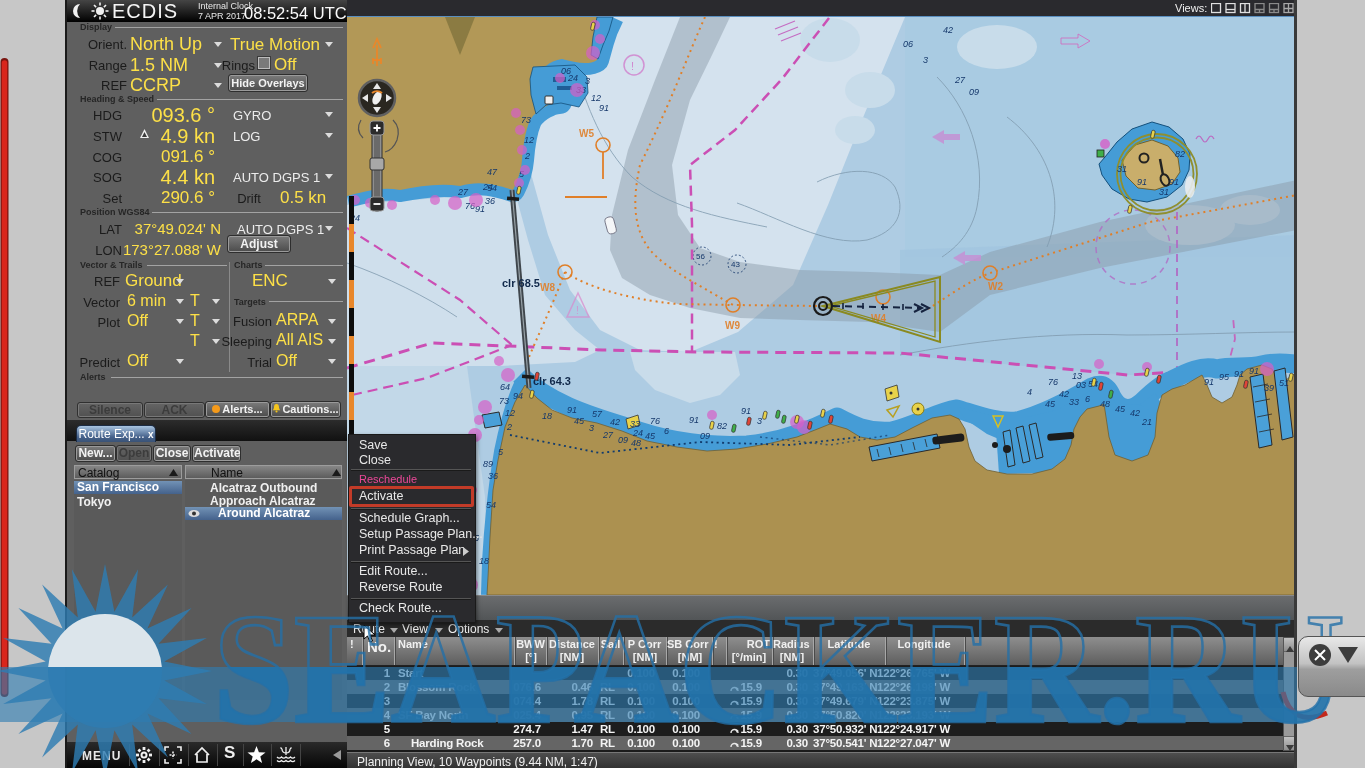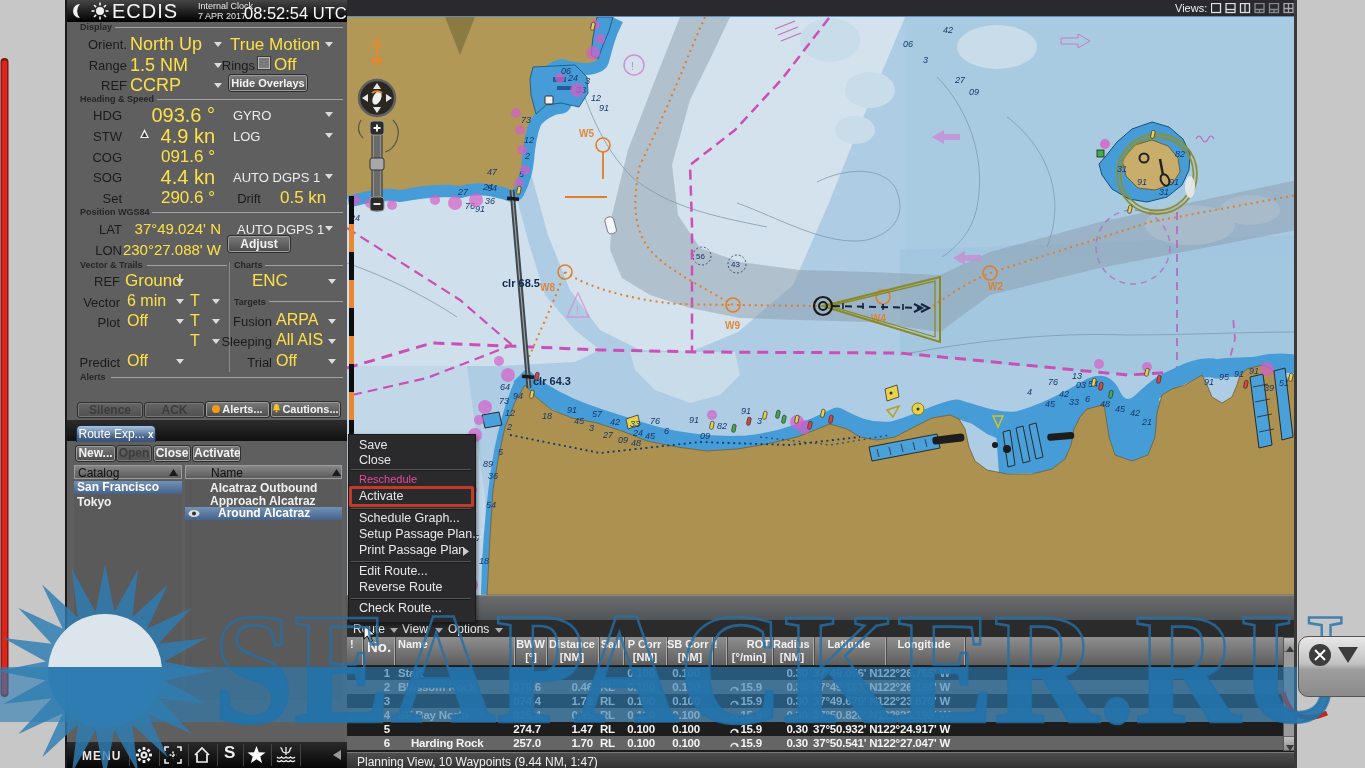--- a/index.html
+++ b/index.html
@@ -80,21 +80,21 @@
   <div class="lab" style="left:160px;top:191px;width:34px">Drift</div>
   <div class="val" style="left:213px;top:188px;font-size:17px">0.5 kn</div>
 
   <div class="sec" style="left:13px;top:207px">Position WGS84</div>
   <div class="secline" style="left:85px;top:212px;width:191px"></div>
   <div class="lab" style="left:10px;top:222px;width:45px">LAT</div>
   <div class="val" style="right:126px;top:220px;font-size:15px">37°49.024' N</div>
   <div class="vs" style="left:170px;top:222px">AUTO DGPS 1</div>
   <div class="arr" style="left:258px;top:226px"></div>
   <div class="lab" style="left:10px;top:243px;width:45px">LON</div>
-  <div class="val" style="right:126px;top:241px;font-size:15px">230°27.088' W</div>
+  <div class="val" style="right:126px;top:241px;font-size:15px">173°27.088' W</div>
   <div class="btn" style="left:161px;top:236px;width:60px;height:14px;line-height:14px">Adjust</div>
 
   <div class="sec" style="left:13px;top:260px">Vector &amp; Trails</div>
   <div class="secline" style="left:80px;top:265px;width:80px"></div>
   <div class="sec" style="left:167px;top:260px">Charts</div>
   <div class="secline" style="left:198px;top:265px;width:78px"></div>
   <div class="a" style="left:162px;top:262px;width:1px;height:110px;background:#8a8a8a"></div>
   <div class="lab" style="left:0px;top:274px;width:53px">REF</div>
   <div class="val" style="left:58px;top:271px;font-size:17px">Ground</div>
   <div class="arr" style="left:109px;top:279px"></div>

